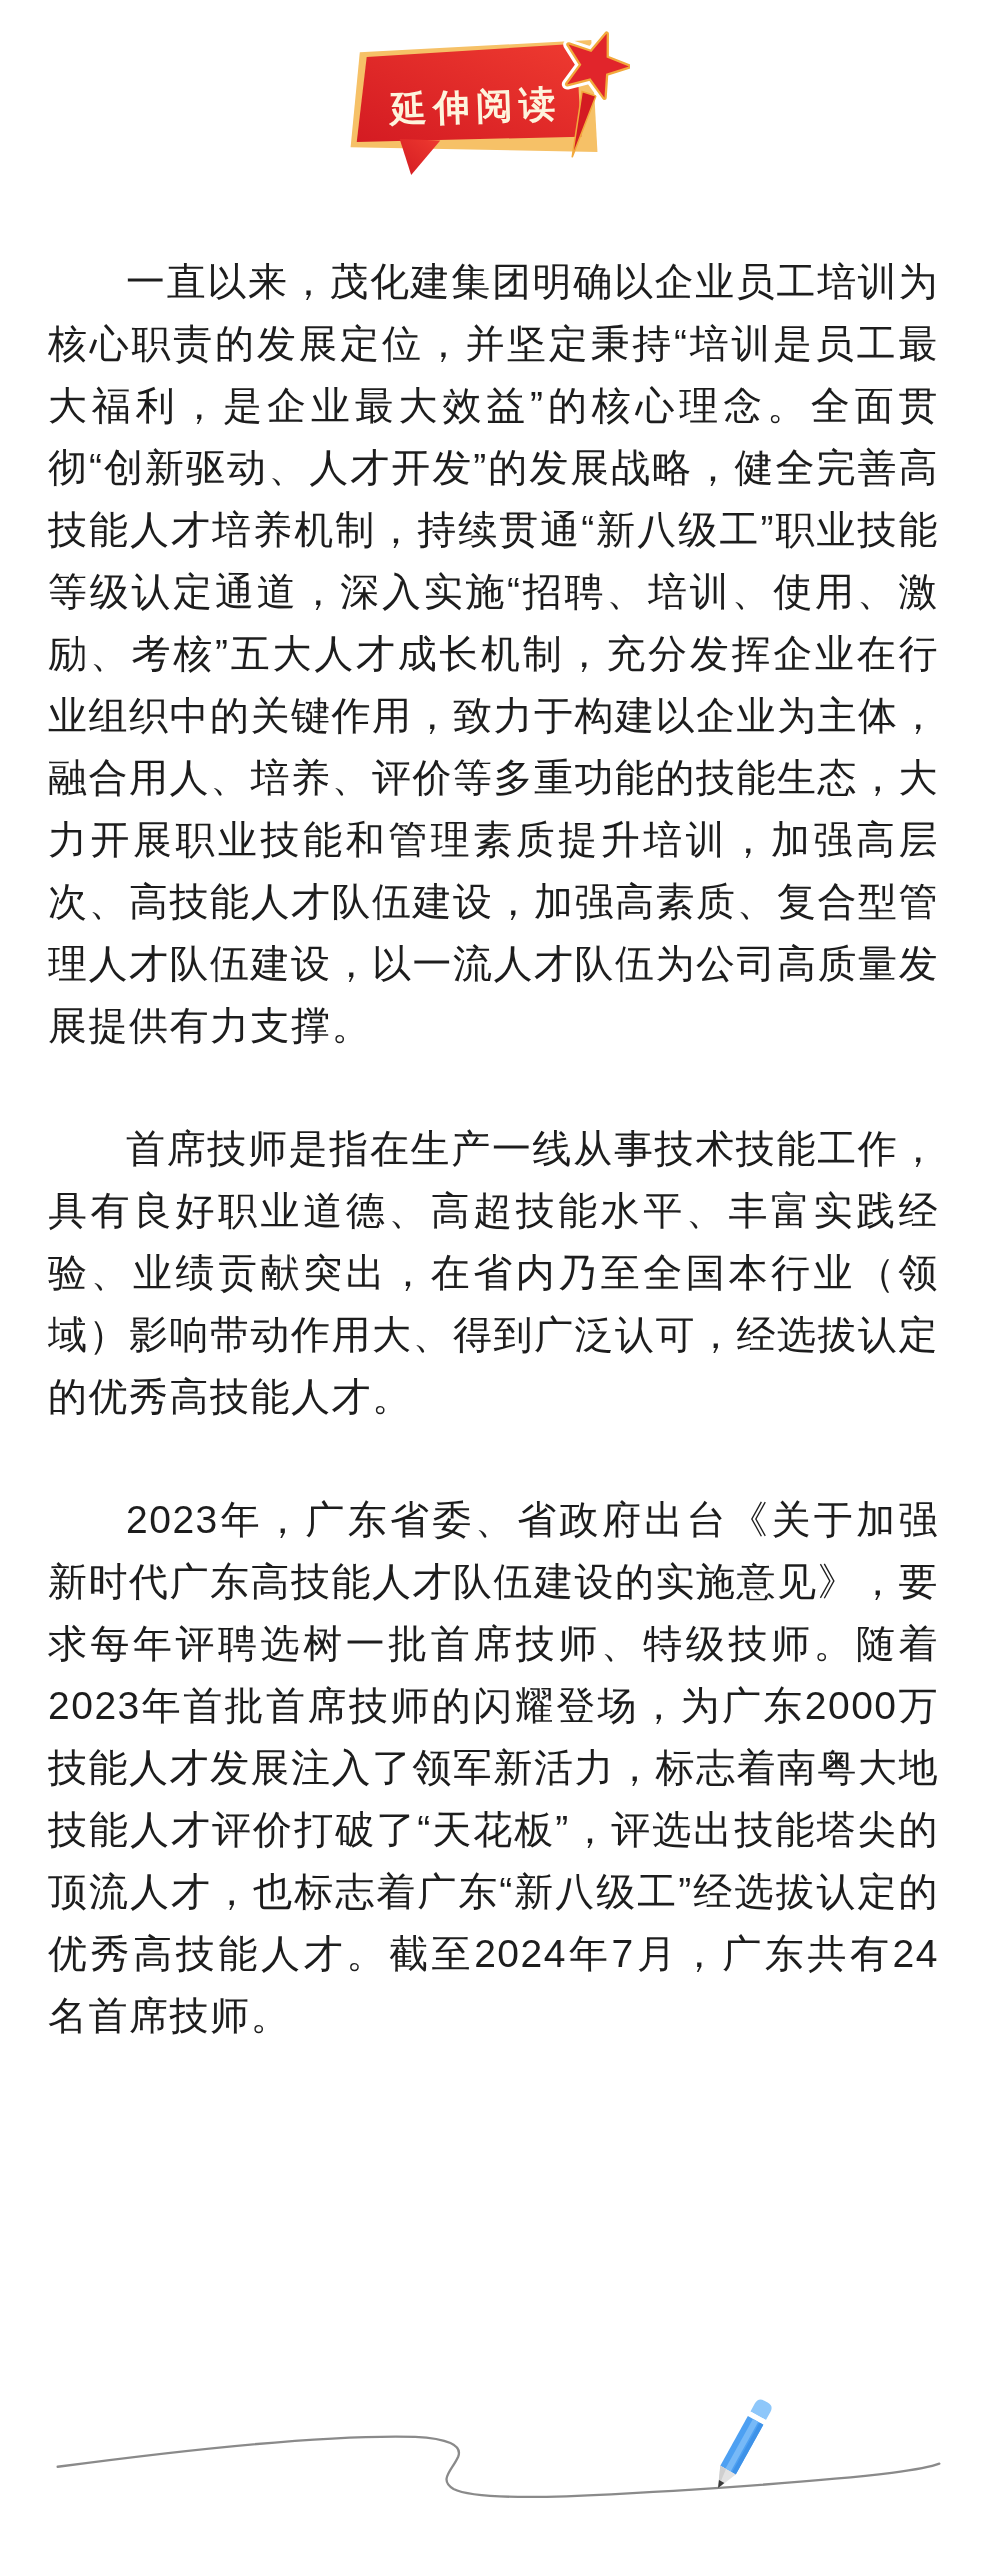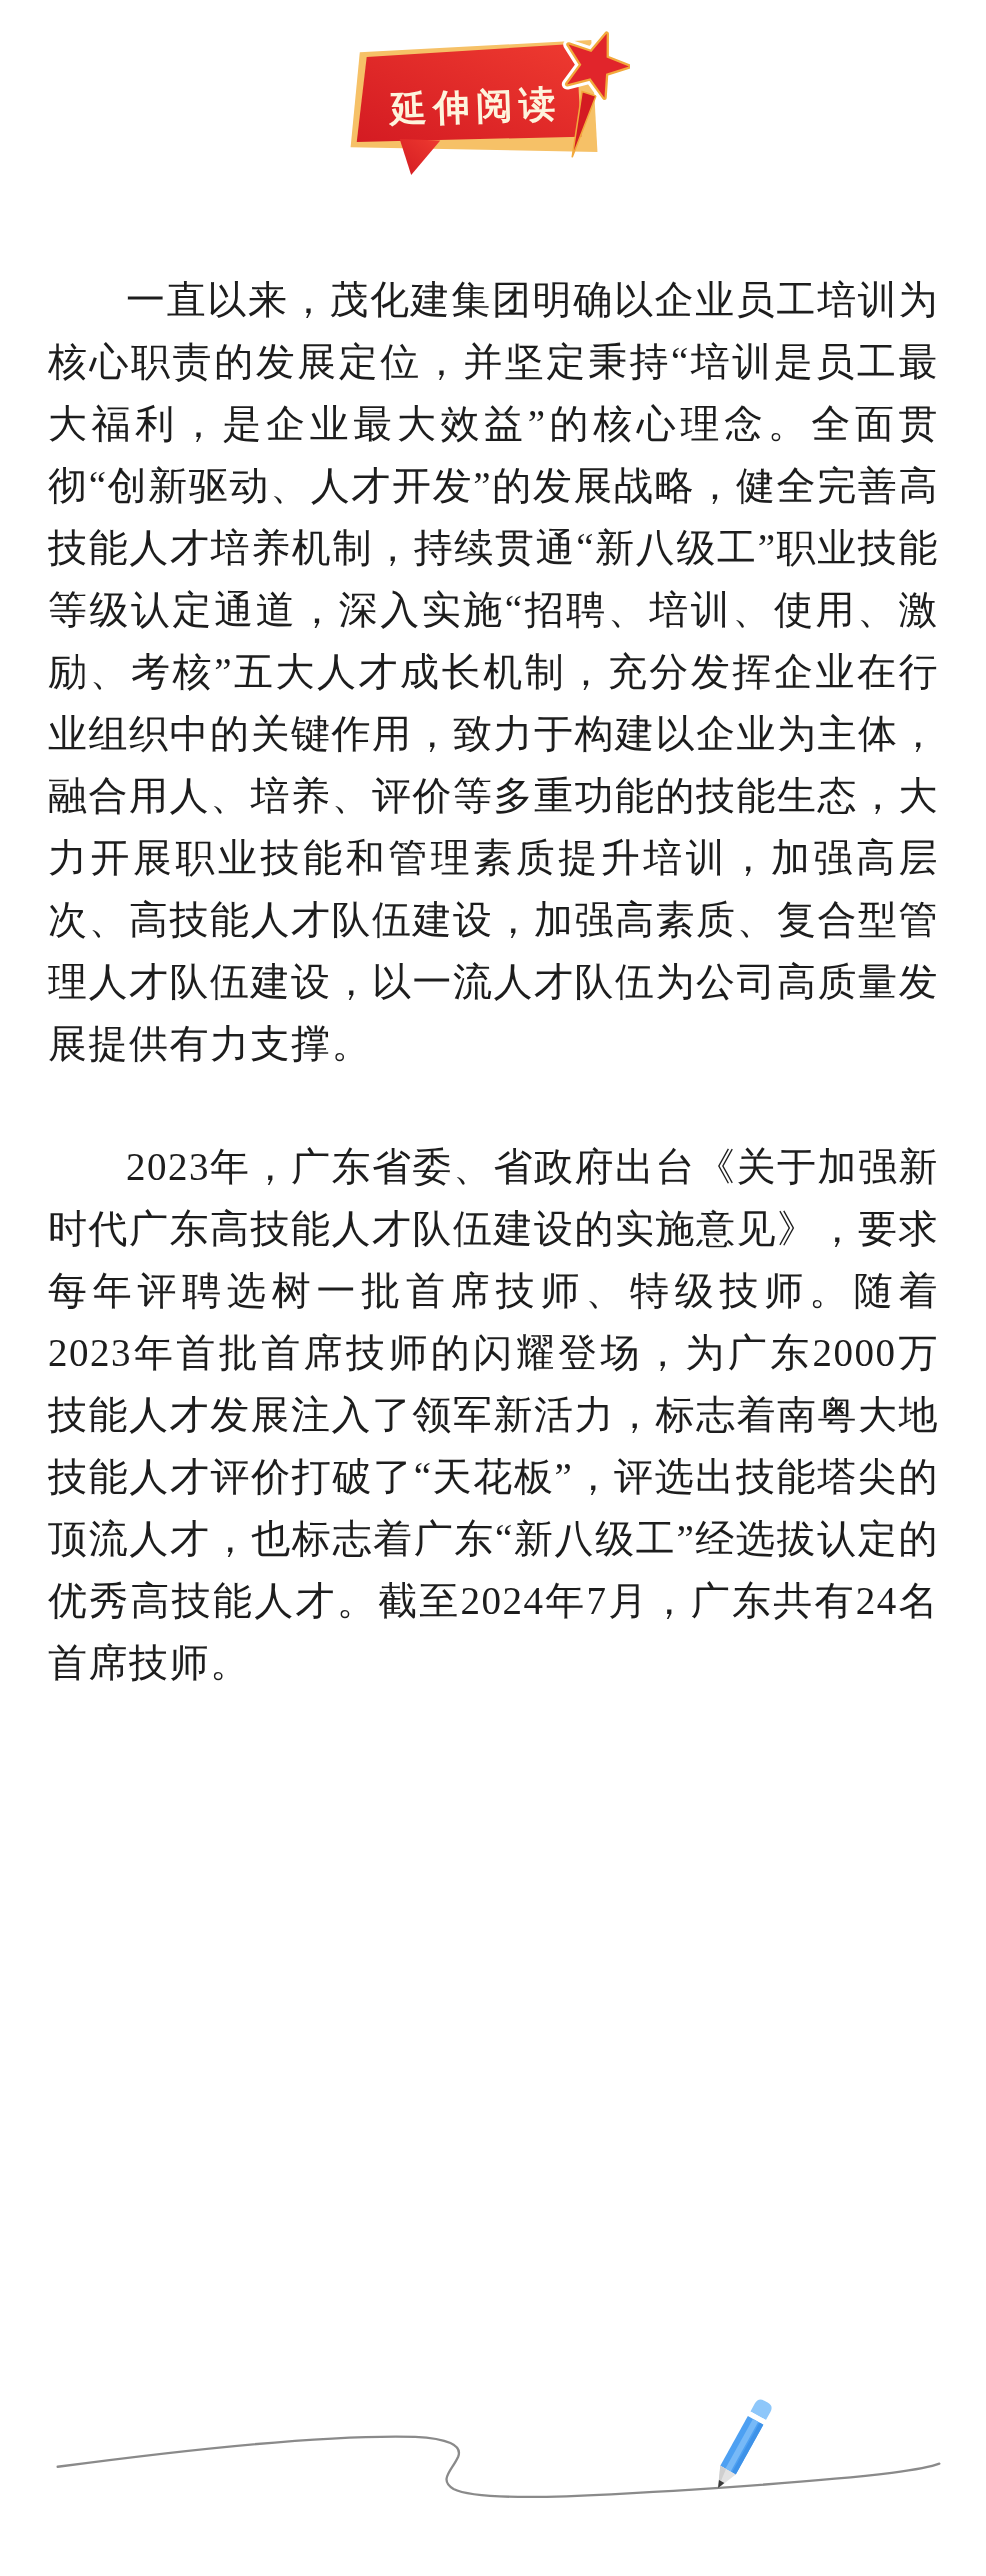--- a/index.html
+++ b/index.html
@@ -14,24 +14,23 @@
   .badge-wrap {
     position: absolute;
     left: 338px;
     top: 27px;
     width: 292px;
     height: 161px;
   }
   .article {
     position: absolute;
     left: 48px;
-    top: 269px;
+    top: 251px;
     width: 891px;
     color: var(--body-text, #1d1d1d);
-    font-family: Liberation Serif, serif;
   }
   .article p {
     margin: 0 0 61px 0;
     font-size: 39px;
     line-height: 62px;
     letter-spacing: 1.5px;
     text-align: justify;
     text-justify: inter-ideograph;
     text-indent: 2em;
     font-weight: 400;
@@ -70,20 +69,21 @@
       <polygon points="350,8.7 349.9,39.9 379,51.5 349.2,61.1 347.1,92.3 328.8,66.9 298.5,74.6 317,49.4 300.3,22.9 330,32.7" style="fill: #ffffff; stroke: #ffffff; stroke-width: 14; stroke-linejoin: round;"></polygon>
       <polygon points="350,8.7 349.9,39.9 379,51.5 349.2,61.1 347.1,92.3 328.8,66.9 298.5,74.6 317,49.4 300.3,22.9 330,32.7" style="fill: var(--star-gold, #f2a93c); stroke: var(--star-gold, #f2a93c); stroke-width: 6; stroke-linejoin: round;"></polygon>
       <polygon points="350,8.7 349.9,39.9 379,51.5 349.2,61.1 347.1,92.3 328.8,66.9 298.5,74.6 317,49.4 300.3,22.9 330,32.7" style="fill: var(--badge-red, #e1252b);"></polygon>
     </g>
 
     <text x="180" y="120" text-anchor="middle" font-size="48" font-weight="700" letter-spacing="8" transform="rotate(-2 180 120)" style="fill: var(--badge-text, #fdf4dd); font-family: 'Liberation Sans', sans-serif;">延伸阅读</text>
   </svg>
 
   <div class="article">
     <p>一直以来，茂化建集团明确以企业员工培训为核心职责的发展定位，并坚定秉持“培训是员工最大福利，是企业最大效益”的核心理念。全面贯彻“创新驱动、人才开发”的发展战略，健全完善高技能人才培养机制，持续贯通“新八级工”职业技能等级认定通道，深入实施“招聘、培训、使用、激励、考核”五大人才成长机制，充分发挥企业在行业组织中的关键作用，致力于构建以企业为主体，融合用人、培养、评价等多重功能的技能生态，大力开展职业技能和管理素质提升培训，加强高层次、高技能人才队伍建设，加强高素质、复合型管理人才队伍建设，以一流人才队伍为公司高质量发展提供有力支撑。</p>
+    <p>首席技师是指在生产一线从事技术技能工作，具有良好职业道德、高超技能水平、丰富实践经验、业绩贡献突出，在省内乃至全国本行业（领域）影响带动作用大、得到广泛认可，经选拔认定的优秀高技能人才。</p>
     <p>2023年，广东省委、省政府出台《关于加强新时代广东高技能人才队伍建设的实施意见》，要求每年评聘选树一批首席技师、特级技师。随着2023年首批首席技师的闪耀登场，为广东2000万技能人才发展注入了领军新活力，标志着南粤大地技能人才评价打破了“天花板”，评选出技能塔尖的顶流人才，也标志着广东“新八级工”经选拔认定的优秀高技能人才。截至2024年7月，广东共有24名首席技师。</p>
   </div>
 
   <svg class="footer-doodle" viewBox="0 0 1284 312" aria-hidden="true">
     <path d="M 75 170
              C 240 148, 430 128, 540 131
              C 582 133, 602 142, 596 157
              C 588 175, 570 187, 590 199
              C 615 212, 700 211, 795 206
              C 900 200, 1060 190, 1160 178

